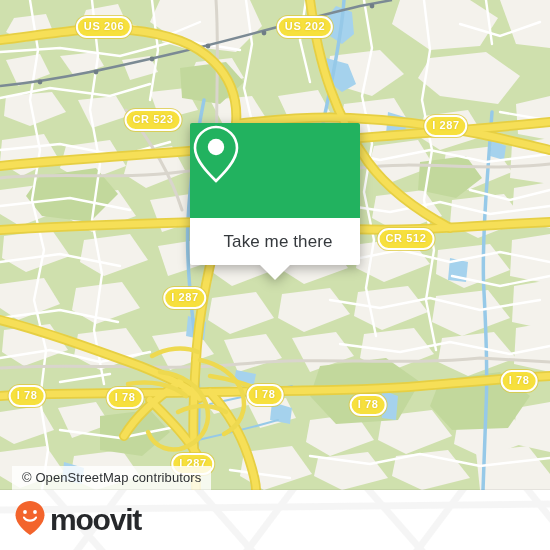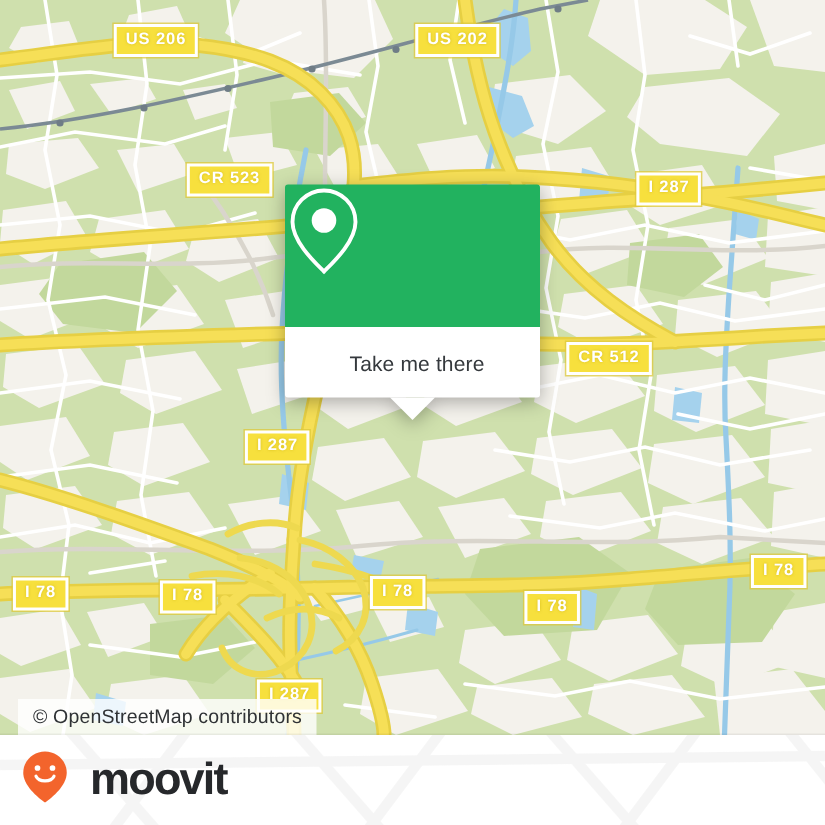--- a/index.html
+++ b/index.html
@@ -16,21 +16,21 @@
     background:#cfe0ad;
     overflow:hidden;
   }
   #map svg{position:absolute;left:0;top:0;}
 
   
   .shield{
     position:absolute;
     background:#f7e03d;
     border:2px solid #ffffff;
-    border-radius:0;
+    border-radius:11px;
     color:#ffffff;
     font-size:11px;
     font-weight:bold;
     letter-spacing:.6px;
     line-height:1;
     padding:3px 6px 4px 6px;
     white-space:nowrap;
     text-shadow:0 0 2px rgba(190,160,0,.55);
     box-shadow:0 0 0 1px rgba(220,200,60,.75);
     transform:translate(-50%,-50%);
@@ -48,21 +48,21 @@
     border-radius:2px 2px 0 0;
     display:flex;align-items:center;justify-content:center;
   }
   #callout-bar{
     height:47px;
     background:#ffffff;
     border-radius:0 0 2px 2px;
     display:flex;align-items:center;justify-content:center;
   }
   #callout-bar-label{
-    font-size:14px;color:#35393d;letter-spacing:.1px;margin-left:6px;
+    font-size:17px;color:#35393d;letter-spacing:.1px;margin-left:6px;
   }
   #callout-tail{
     position:absolute;left:50%;top:142px;
     transform:translateX(-50%);
     width:0;height:0;
     border-left:15px solid transparent;
     border-right:15px solid transparent;
     border-top:15px solid #ffffff;
   }
 
@@ -88,21 +88,21 @@
     position:relative;
     display:flex;align-items:center;height:60px;
     padding:0 14px 0 14px;box-sizing:border-box;
   }
   #footer-address{
     flex:1;
     font-size:14.5px;color:#2d3134;line-height:1.45;
     letter-spacing:.05px;
     padding-right:10px;
   }
-  #brand{display:flex;align-items:center;gap:13px;flex:none;}
+  #brand{display:flex;align-items:center;gap:3px;flex:none;}
   #brand-wordmark{
     font-size:30px;font-weight:bold;color:#26282b;
     letter-spacing:-1.2px;line-height:1;
     margin-left:1px;
   }
 </style>
 </head>
 <body>
 
 <div id="app">

